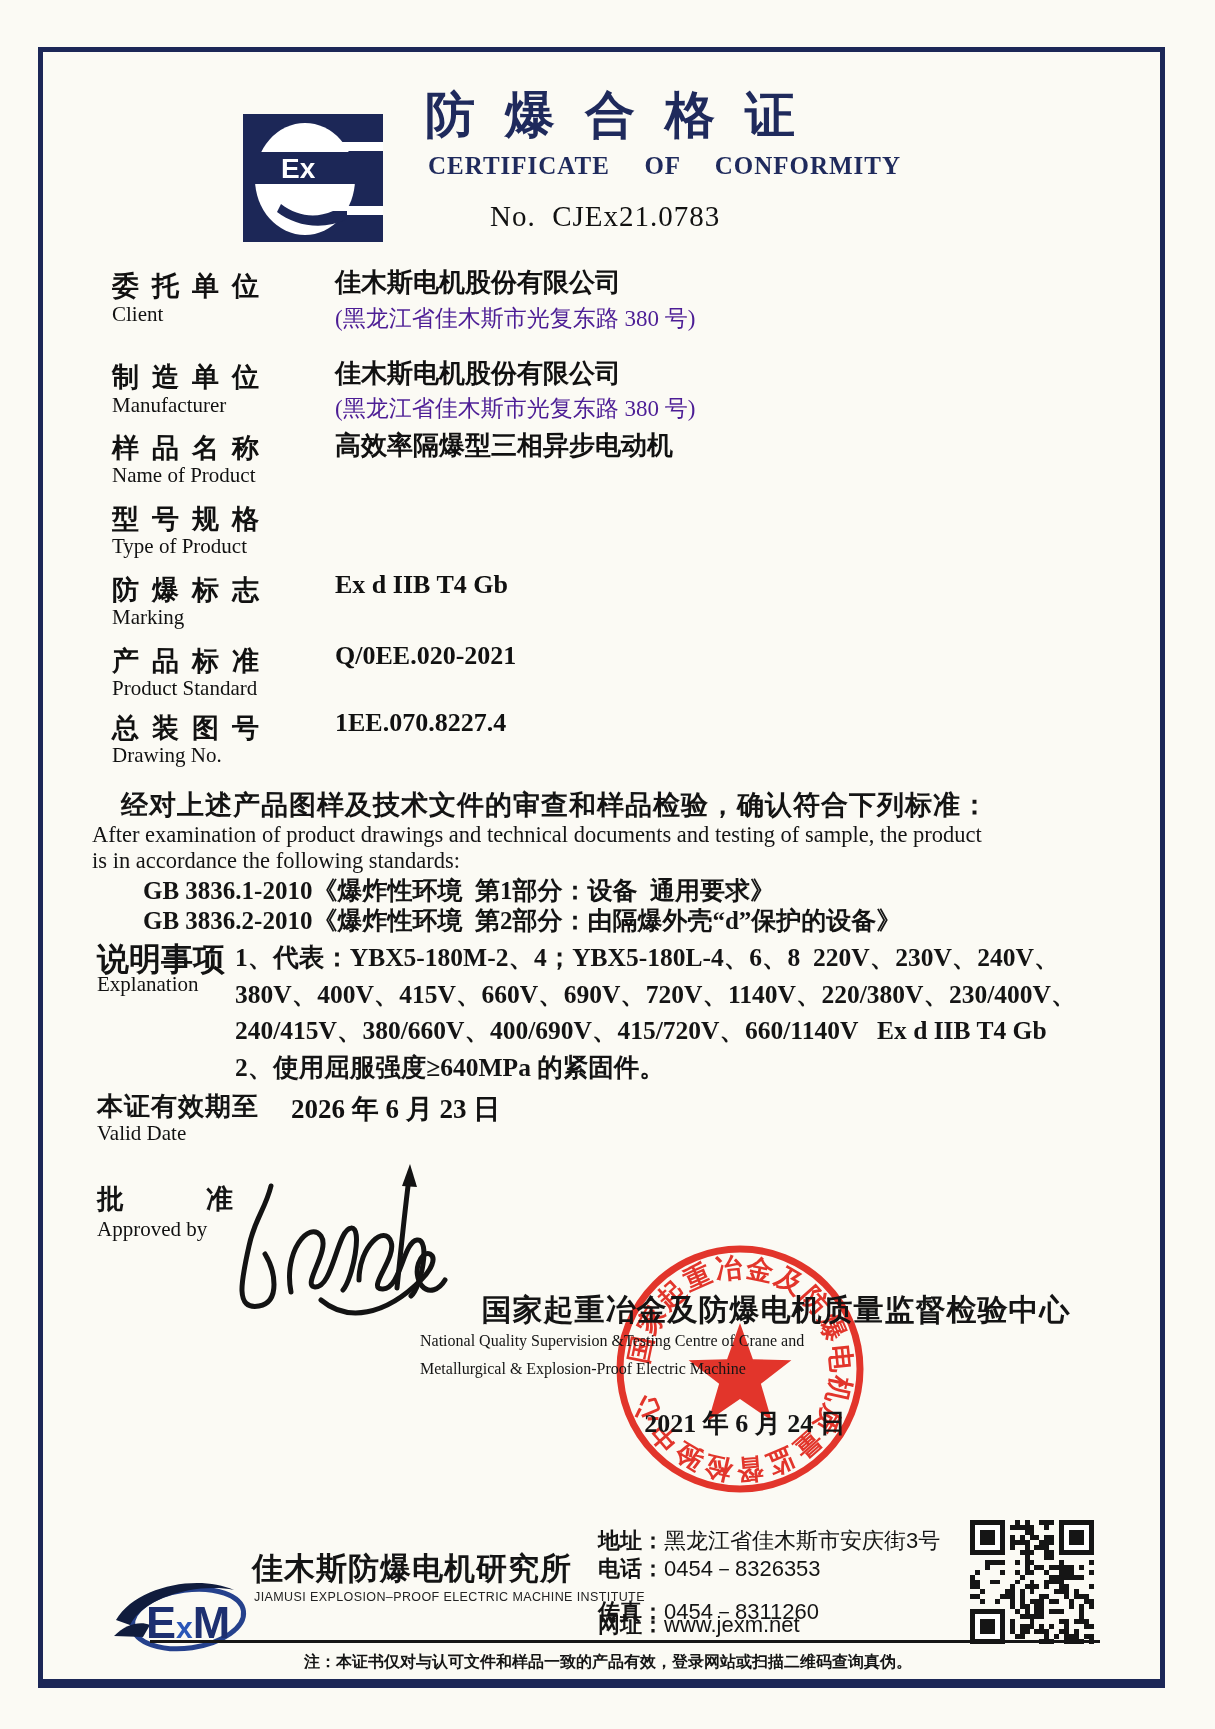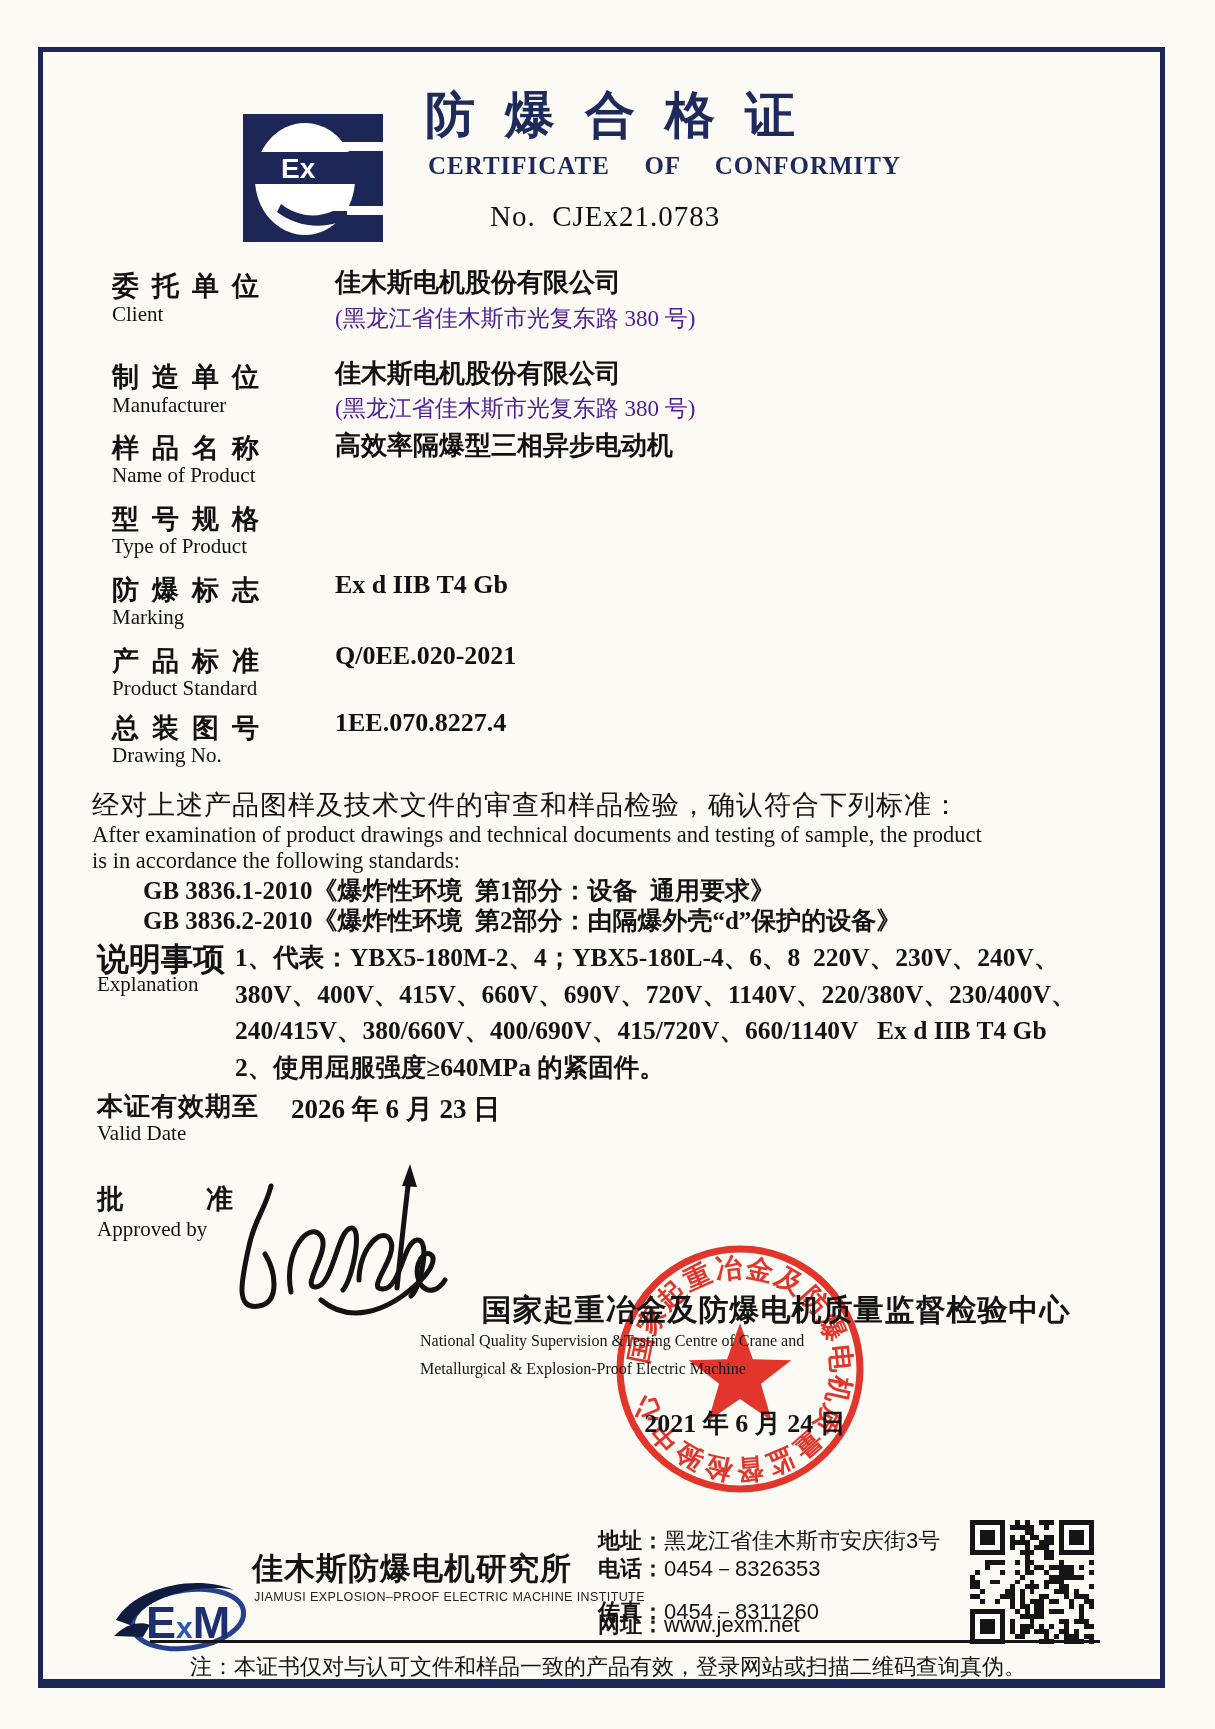--- a/index.html
+++ b/index.html
@@ -14,35 +14,35 @@
     border:5px solid #1c2757;border-bottom-width:9px;box-sizing:border-box;
   }
   .abs{position:absolute;white-space:pre;}
   .title-cn{font-size:50px;font-weight:bold;letter-spacing:30px;color:#1f2a5c;}
   .title-en{font-size:25px;font-weight:bold;letter-spacing:1px;word-spacing:10px;color:#1f2a5c;}
   .cert-no{font-size:29px;letter-spacing:1px;color:#111;}
   .f-label{font-size:27px;font-weight:bold;letter-spacing:13px;color:#111;}
   .f-en{font-size:21px;color:#111;}
   .f-value{font-size:26px;font-weight:600;color:#111;}
   .f-value2{font-size:23px;color:#4c1d95;}
-  .stmt-cn{font-size:27px;font-weight:normal;letter-spacing:1px;}
+  .stmt-cn{font-size:27px;font-weight:bold;letter-spacing:1px;margin-left:29px;}
   .stmt-en{font-size:22.5px;}
   .std{font-size:25px;font-weight:600;}
   .exp-line{font-size:25.5px;font-weight:600;}
   .big-label{font-size:26px;font-weight:bold;letter-spacing:1px;}
   .approve-label{font-size:27px;font-weight:bold;letter-spacing:82px;}
   .issuer-cn{font-size:30px;font-weight:bold;letter-spacing:1px;text-align:center;white-space:pre;}
   .issuer-en{font-size:16px;text-align:left;white-space:pre;}
   .issuer-date{font-size:26px;font-weight:600;text-align:center;white-space:pre;}
   .inst-cn{font-size:31px;font-weight:bold;letter-spacing:1px;}
   .inst-en{font-size:12.5px;letter-spacing:0.4px;color:#222;font-family:"Liberation Sans",sans-serif;}
   .contact-row{font-size:22px;font-family:"Liberation Sans",sans-serif;white-space:pre;}
   .contact-row b{font-weight:700;}
   .rule{position:absolute;left:150px;top:1640px;width:950px;height:3px;background:#161616;}
-  .note{font-size:22px;font-weight:400;text-align:center;white-space:pre;}
+  .note{font-size:16px;font-weight:700;text-align:center;white-space:pre;}
   svg{display:block;}
 </style>
 </head>
 <body>
 
 <div class="page">
   <div class="frame"></div>
 
   <div class="abs" style="left:243px;top:78px;">
     <svg width="140" height="128" viewBox="0 0 140 128">

